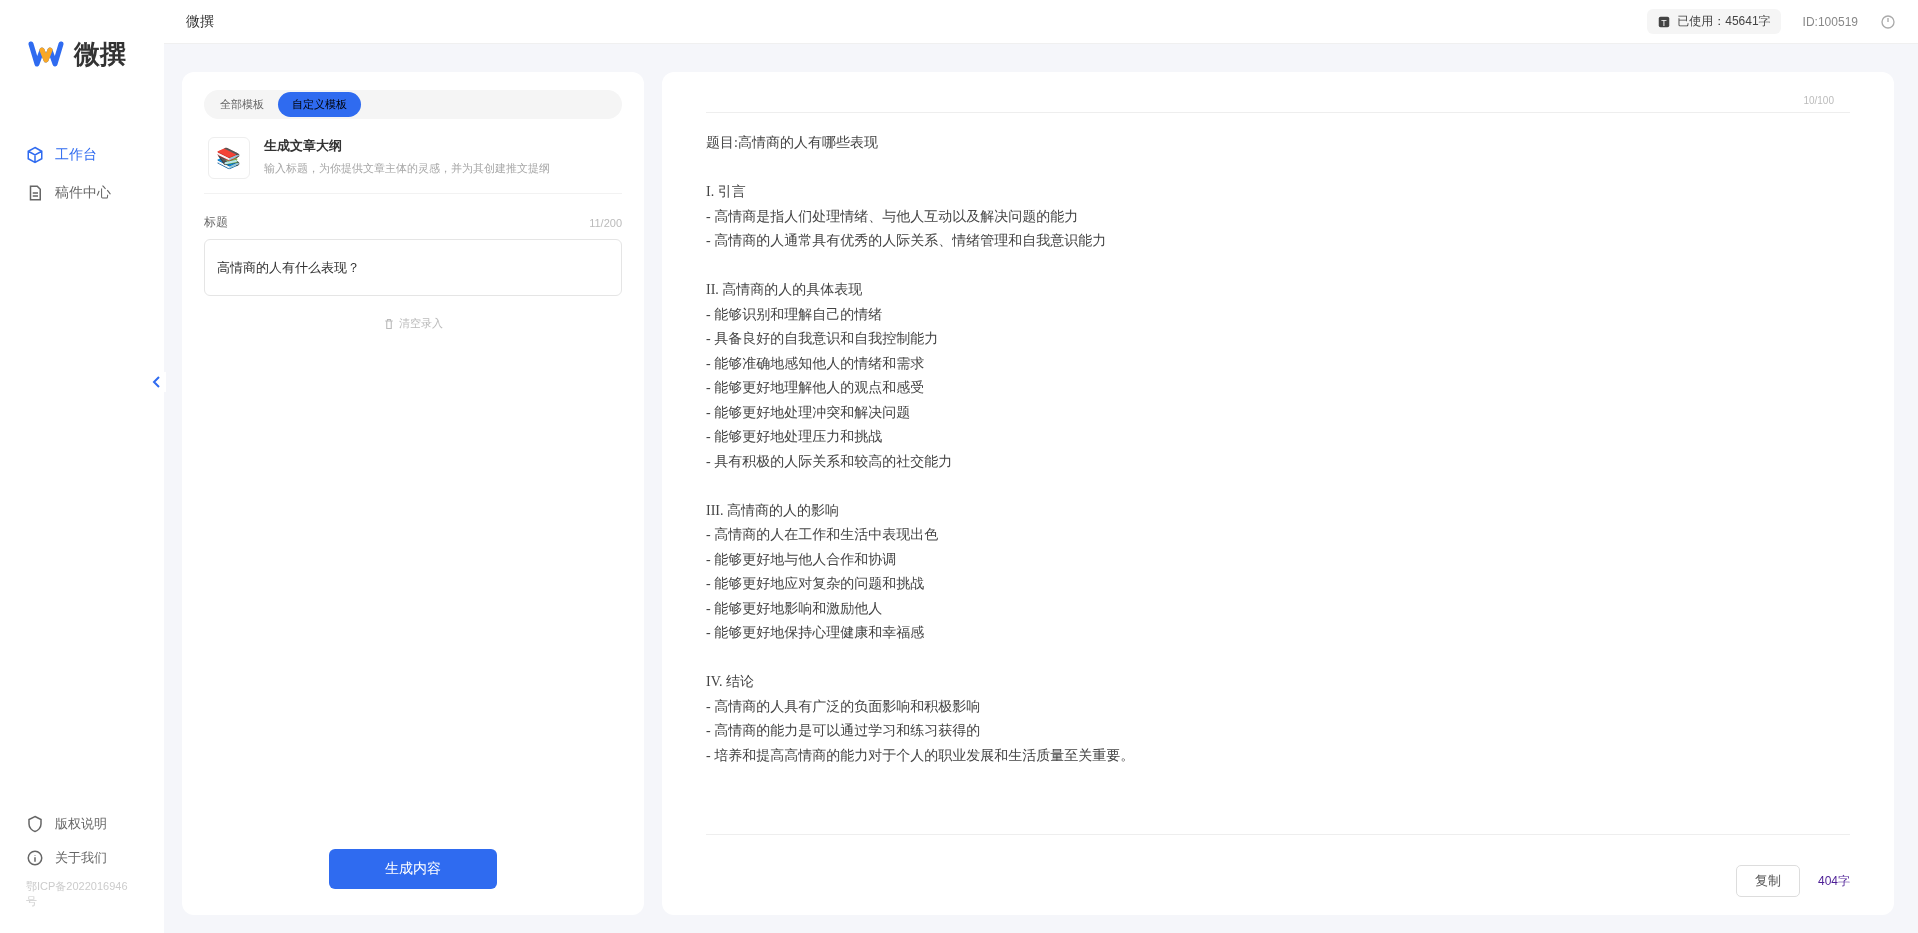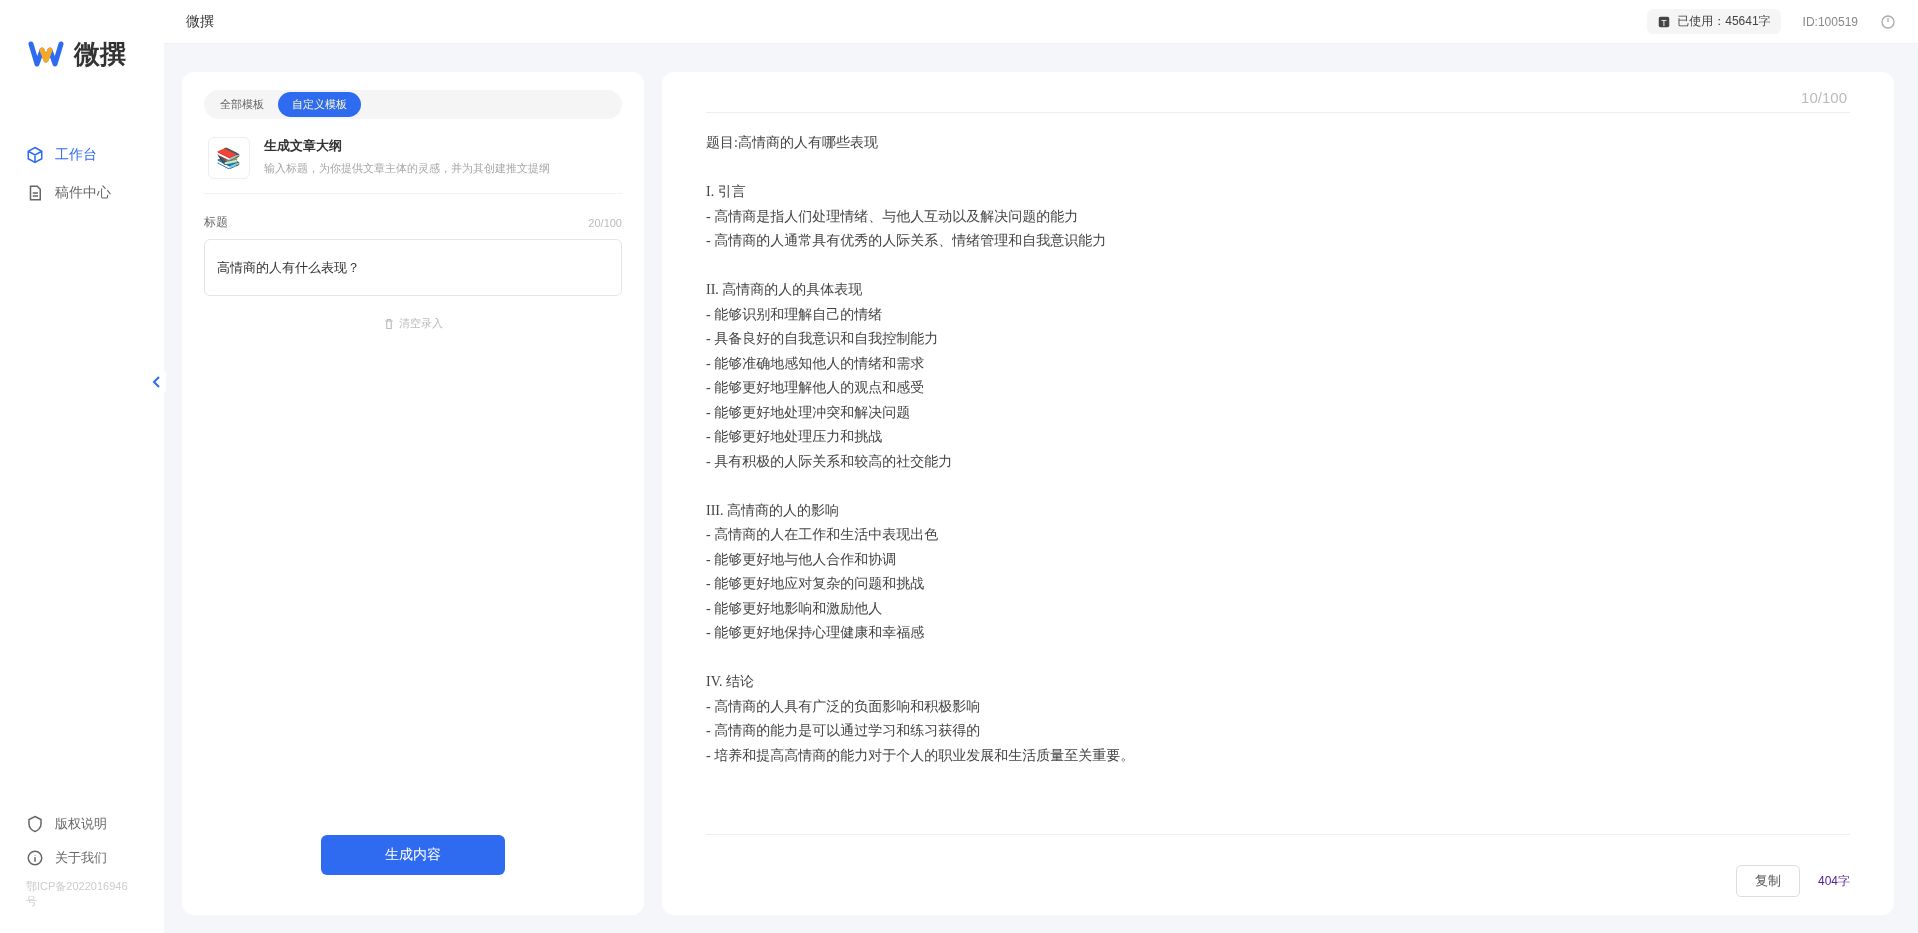--- a/index.html
+++ b/index.html
@@ -28,41 +28,41 @@
     .user-id { font-size: 12px; color: #888; }
     .power-icon { width: 16px; height: 16px; color: #aaa; cursor: pointer; }
     
     
     .main { position: absolute; top: 44px; left: 164px; right: 0; bottom: 0; display: flex; gap: 18px; padding: 28px 24px 18px 18px; }
     
     
     .left-panel { width: 462px; background: #fff; border-radius: 12px; display: flex; flex-direction: column; padding: 18px 22px; min-height: 0; }
     .tabs { display: inline-flex; background: #f5f5f5; border-radius: 20px; padding: 2px; font-size: 11px; }
     .tab { padding: 5px 14px; border-radius: 18px; cursor: pointer; color: #666; }
-    .tab.active { background: #2f6bf0; color: #fef9c3; }
+    .tab.active { background: #2f6bf0; color: #000000; }
     .template-card { display: flex; gap: 14px; padding: 18px 4px 14px; border-bottom: 1px solid #f2f2f2; }
     .template-thumb { width: 42px; height: 42px; background: #fff; border: 1px solid #eee; border-radius: 6px; display: flex; align-items: center; justify-content: center; font-size: 20px; }
     .template-info { flex: 1; }
     .template-title { font-size: 13px; font-weight: 600; color: #333; margin-bottom: 5px; }
     .template-desc { font-size: 11px; color: #a6a6a6; line-height: 1.5; }
     .form-area { padding-top: 20px; }
     .label-row { display: flex; justify-content: space-between; align-items: center; margin-bottom: 8px; }
     .field-label { font-size: 12px; color: #666; }
     .char-count { font-size: 11px; color: #bbb; }
     .input-box { width: 100%; border: 1px solid #e5e5e5; border-radius: 6px; padding: 20px 12px; font-size: 13px; color: #333; outline: none; font-family: inherit; }
     .clear-row { display: flex; justify-content: center; align-items: center; gap: 4px; padding: 20px 0; font-size: 11px; color: #bbb; cursor: pointer; }
     .clear-row svg { width: 12px; height: 12px; }
     .spacer { flex: 1; }
-    .generate-btn { width: 184px; align-self: center; background: #2f6bf0; color: #fff; border: none; border-radius: 6px; padding: 11px 0; font-size: 14px; cursor: pointer; margin-bottom: 22px; }
+    .generate-btn { width: 168px; align-self: center; background: #2f6bf0; color: #fff; border: none; border-radius: 6px; padding: 11px 0; font-size: 14px; cursor: pointer; margin-bottom: 8px; }
     
     
     .right-panel { flex: 1; background: #fff; border-radius: 12px; display: flex; flex-direction: column; padding: 26px 44px 18px; min-height: 0; }
     .out-title-row { position: relative; padding-bottom: 14px; border-bottom: 1px solid #eee; }
     .output-title { font-size: 23px; font-family: "SimSun", serif; text-align: center; color: #222; }
-    .title-counter { position: absolute; right: 3px; bottom: 6px; font-size: 15px; color: #bbb; }
+    .title-counter { position: absolute; right: 16px; bottom: 6px; font-size: 10px; color: #bbb; }
     .output-body { flex: 1; overflow-y: auto; padding: 18px 0; font-size: 14px; color: #444; line-height: 1.75; font-family: "SimSun","Microsoft YaHei",serif; white-space: pre-wrap; }
     .output-footer { display: flex; justify-content: flex-end; align-items: center; gap: 18px; border-top: 1px solid #eee; padding-top: 30px; }
     .copy-btn { border: 1px solid #ddd; background: #fff; border-radius: 5px; padding: 6px 18px; font-size: 13px; color: #555; cursor: pointer; }
     .word-count { font-size: 12px; color: #4c1d95; }
   </style>
 </head>
 <body>
 
 <aside class="sidebar">
   <div class="logo-area">
@@ -140,21 +140,21 @@
     <div class="template-card">
       <div class="template-thumb">📚</div>
       <div class="template-info">
         <div class="template-title">生成文章大纲</div>
         <div class="template-desc">输入标题，为你提供文章主体的灵感，并为其创建推文提纲</div>
       </div>
     </div>
     <div class="form-area">
       <div class="label-row">
         <span class="field-label">标题</span>
-        <span class="char-count">20/100</span>
+        <span class="char-count">11/200</span>
       </div>
       <input class="input-box" value="高情商的人有什么表现？" style="">
       <div class="clear-row">
         <svg viewBox="0 0 16 16">
             <path fill="none" stroke="currentColor" stroke-width="1.5" d="M3 4 H13 M6 4 V2 H10 V4 M5 4 V14 H11 V4"></path>
           </svg>
         <span>清空录入</span>
       </div>
     </div>
     <div class="spacer"></div>

